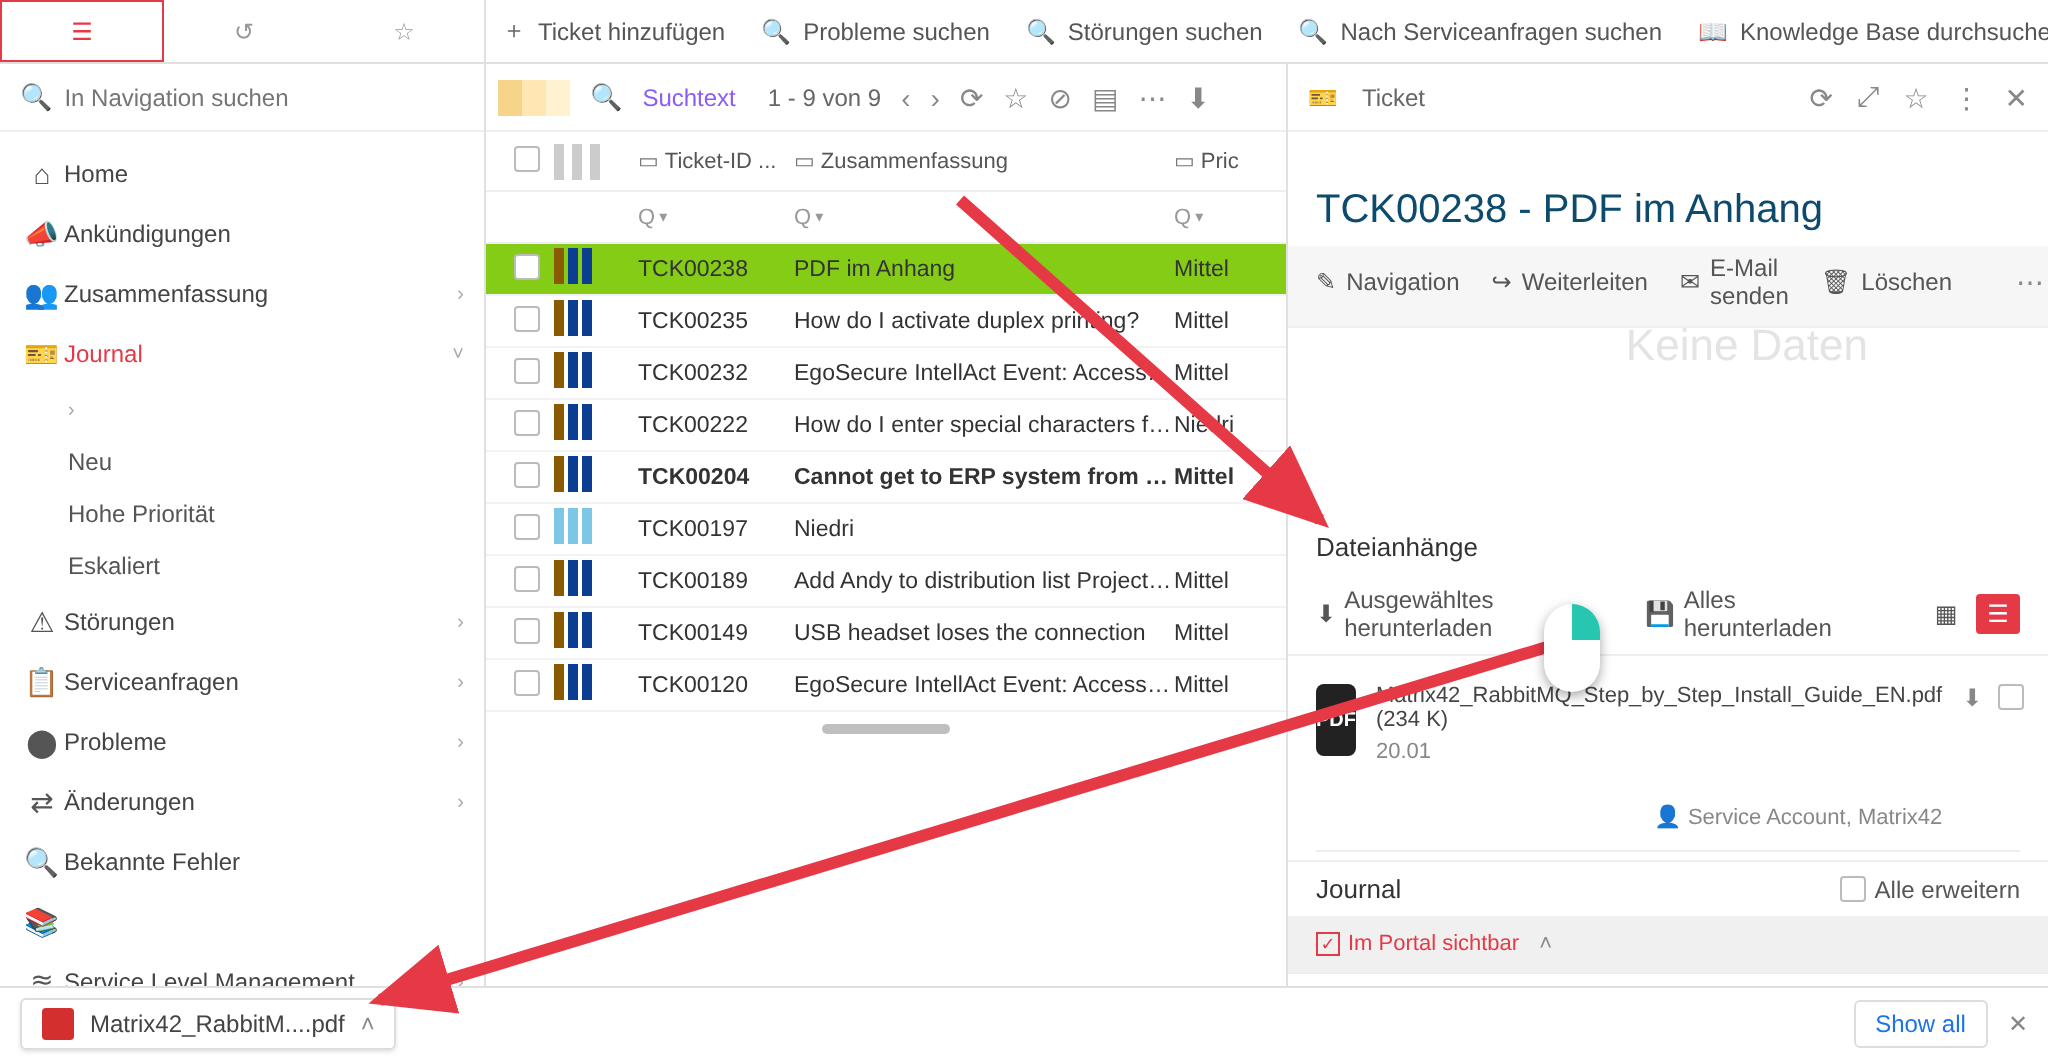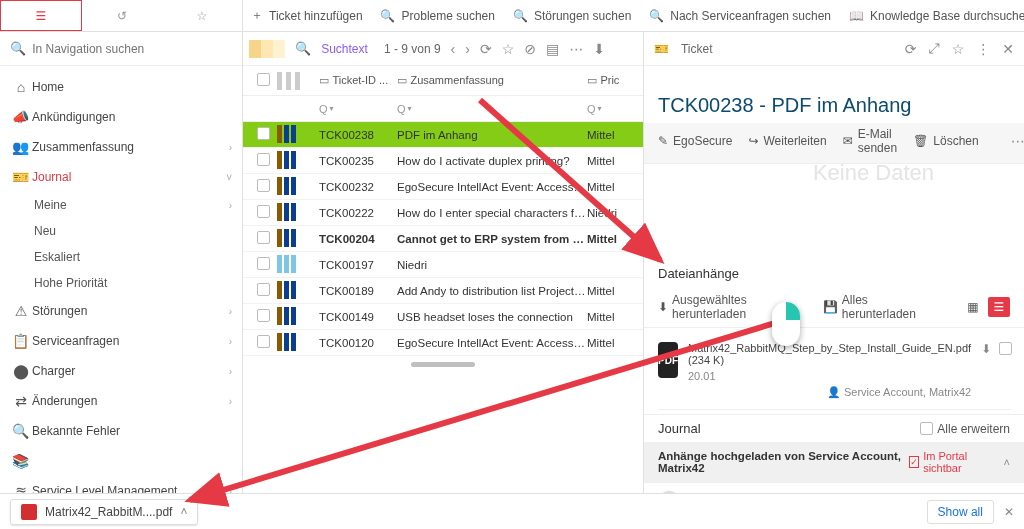--- a/index.html
+++ b/index.html
@@ -60,21 +60,21 @@
 .section-title { font-size: 13px; color: #333; padding: 10px 14px 6px; }
 .attach-bar { display: flex; align-items: center; gap: 14px; padding: 6px 14px; color: #555; font-size: 12px; border-bottom: 1px solid #eee; }
 .attach-bar .spacer { flex: 1; }
 .view-toggle { display: flex; gap: 4px; }
 .vt { width: 22px; height: 20px; display: flex; align-items: center; justify-content: center; border-radius: 2px; cursor: pointer; }
 .vt.active { background: #e63946; color: #fff; }
 .file-card { margin: 14px 14px 4px; border-bottom: 1px solid #eee; padding-bottom: 10px; display: flex; gap: 10px; }
 .pdf-ic { width: 36px; height: 36px; background: #222; color: #fff; border-radius: 4px; display: flex; align-items: center; justify-content: center; font-size: 10px; font-weight: 700; }
 .file-meta { flex: 1; font-size: 11px; color: #444; }
 .file-meta .line2 { color: #888; margin-top: 4px; }
-.file-meta .owner { color: #888; margin-top: 4px; text-align: right; }
+.file-meta .owner { color: #888; margin-top: 20px; text-align: right; }
 .file-acts { display: flex; gap: 8px; color: #888; }
 
 .journal-head { display: flex; align-items: center; justify-content: space-between; padding: 6px 14px; border-top: 1px solid #eee; font-size: 12px; }
 .journal-entry { background: #f0f0f0; padding: 8px 14px; font-size: 11.5px; display: flex; align-items: center; justify-content: space-between; }
 .portal { display: flex; align-items: center; gap: 4px; color: #e63946; font-size: 11px; }
 .portal .pcb { width: 12px; height: 12px; border: 1px solid #e63946; display: inline-flex; align-items: center; justify-content: center; color: #e63946; font-size: 9px; }
 .comment-row { display: flex; align-items: center; gap: 8px; padding: 8px 14px; border-top: 1px solid #eee; color: #999; }
 .avatar { width: 22px; height: 22px; border-radius: 50%; background: #ddd; }
 .comment-row input { border: none; outline: none; flex: 1; font-size: 12px; color: #555; }
 
@@ -122,46 +122,45 @@
           <span class="nav-label">Zusammenfassung</span>
           <span class="nav-chevron">›</span>
         </div>
         <div class="nav-item active">
           <span class="nav-icon">🎫</span>
           <span class="nav-label">Journal</span>
           <span class="nav-chevron">˅</span>
         </div>
         <div class="nav-sub">
           <div class="nav-item">
-            <span class="nav-label">Meine</span>
             <span class="nav-chevron">›</span>
           </div>
           <div class="nav-item">
             <span class="nav-label">Neu</span>
           </div>
           <div class="nav-item">
+            <span class="nav-label">Hohe Priorität</span>
+          </div>
+          <div class="nav-item">
             <span class="nav-label">Eskaliert</span>
-          </div>
-          <div class="nav-item">
-            <span class="nav-label">Hohe Priorität</span>
           </div>
         </div>
         <div class="nav-item">
           <span class="nav-icon">⚠</span>
           <span class="nav-label">Störungen</span>
           <span class="nav-chevron">›</span>
         </div>
         <div class="nav-item">
           <span class="nav-icon">📋</span>
           <span class="nav-label">Serviceanfragen</span>
           <span class="nav-chevron">›</span>
         </div>
         <div class="nav-item">
           <span class="nav-icon">⬤</span>
-          <span class="nav-label">Charger</span>
+          <span class="nav-label">Probleme</span>
           <span class="nav-chevron">›</span>
         </div>
         <div class="nav-item">
           <span class="nav-icon">⇄</span>
           <span class="nav-label">Änderungen</span>
           <span class="nav-chevron">›</span>
         </div>
         <div class="nav-item">
           <span class="nav-icon">🔍</span>
           <span class="nav-label">Bekannte Fehler</span>
@@ -324,21 +323,21 @@
           <span class="tool-ic">⟳</span>
           <span class="tool-ic">⤢</span>
           <span class="tool-ic">☆</span>
           <span class="tool-ic">⋮</span>
           <span class="tool-ic">✕</span>
         </div>
         <div class="detail-title">TCK00238 - PDF im Anhang</div>
         <div class="detail-actions">
           <div class="act">
               <span>✎</span>
-              <span>EgoSecure</span>
+              <span>Navigation</span>
             </div>
           <div class="act">
               <span>↪</span>
               <span>Weiterleiten</span>
             </div>
           <div class="act">
               <span>✉</span>
               <span>E-Mail senden</span>
             </div>
           <div class="act">
@@ -381,21 +380,20 @@
           </div>
 
           <div class="journal-head">
             <span style="font-size:13px">Journal</span>
             <label style="display:flex;gap:4px;align-items:center;color:#555">
                 <span class="cb"></span>
                 <span>Alle erweitern</span>
               </label>
           </div>
           <div class="journal-entry">
-            <span style="font-weight:600">Anhänge hochgeladen von Service Account, Matrix42</span>
             <span class="portal">
                 <span class="pcb">✓</span>
                 <span>Im Portal sichtbar</span>
                 <span style="margin-left:6px;color:#888">˄</span>
               </span>
           </div>
           <div class="comment-row">
             <div class="avatar"></div>
             <span>👁</span>
           </div>

